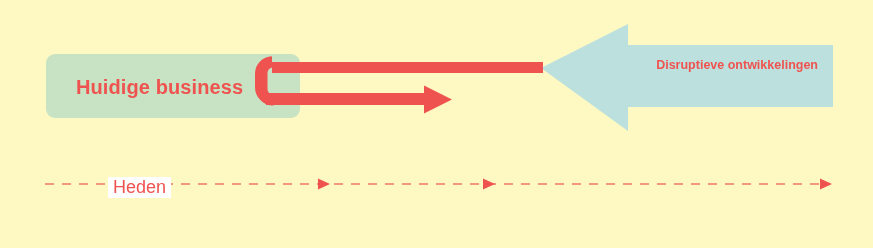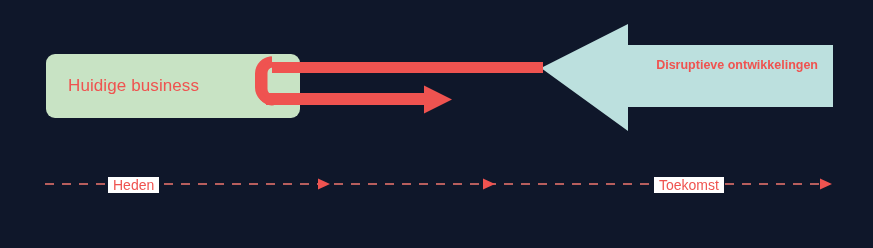--- a/index.html
+++ b/index.html
@@ -7,41 +7,41 @@
     padding: 0;
     background: #ffffff;
   }
   body {
     font-family: "Liberation Sans", sans-serif;
   }
   #canvas {
     position: relative;
     width: 873px;
     height: 248px;
-    background: #0f172a;
+    background: #fef9c3;
     overflow: hidden;
   }
 
   
   .current-box {
     position: absolute;
     left: 46px;
     top: 54px;
     width: 254px;
     height: 64px;
     background: #c8e3c4;
     border-radius: 9px;
     box-sizing: border-box;
   }
   .current-box-label {
     position: absolute;
-    left: 68px;
+    left: 76px;
     top: 76px;
-    font-size: 17px;
-    font-weight: normal;
+    font-size: 20px;
+    font-weight: bold;
     color: #ef5350;
     letter-spacing: 0.1px;
     white-space: nowrap;
   }
 
   
   .teal-arrow-svg {
     position: absolute;
     left: 0;
     top: 0;
@@ -66,21 +66,21 @@
   }
 
   
   .timeline-svg {
     position: absolute;
     left: 0;
     top: 0;
   }
   .timeline-label {
     position: absolute;
-    font-size: 14px;
+    font-size: 18px;
     color: #ef5350;
     white-space: nowrap;
     background: #ffffff;
     padding: 0 5px;
   }
   .timeline-label.present { left: 108px; top: 177px; }
   .timeline-label.future  { left: 654px; top: 177px; }
 </style>
 </head>
 <body>
@@ -118,15 +118,14 @@
   </svg>
 
   <svg class="timeline-svg" width="873" height="248" viewBox="0 0 873 248">
     <line x1="45" y1="184" x2="830" y2="184" stroke="#f0776f" stroke-width="1.6" stroke-dasharray="9 8" stroke-linecap="butt"></line>
     <polygon points="330,184 318,178.5 318,189.5" fill="#ef5350"></polygon>
     <polygon points="495,184 483,178.5 483,189.5" fill="#ef5350"></polygon>
     <polygon points="832,184 820,178.5 820,189.5" fill="#ef5350"></polygon>
   </svg>
 
   <div class="timeline-label present">Heden</div>
-  <div class="timeline-label future">Toekomst</div>
 
 </div>
 
 </body></html>

